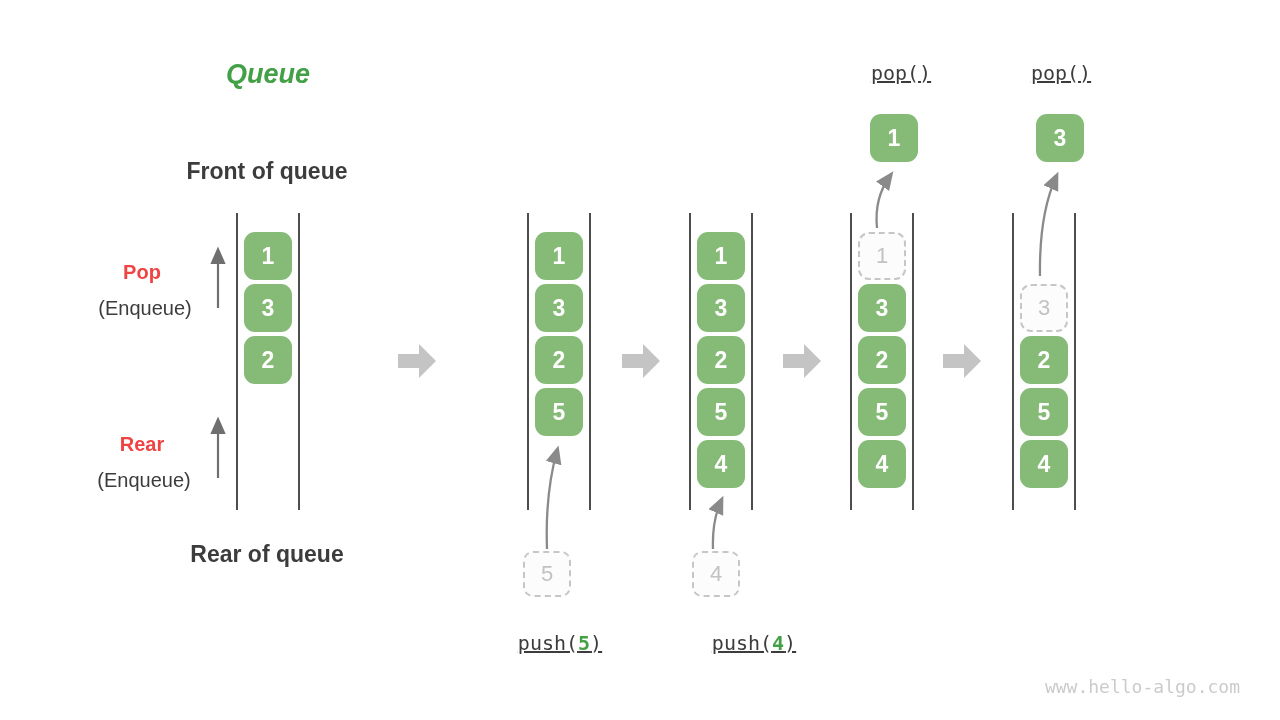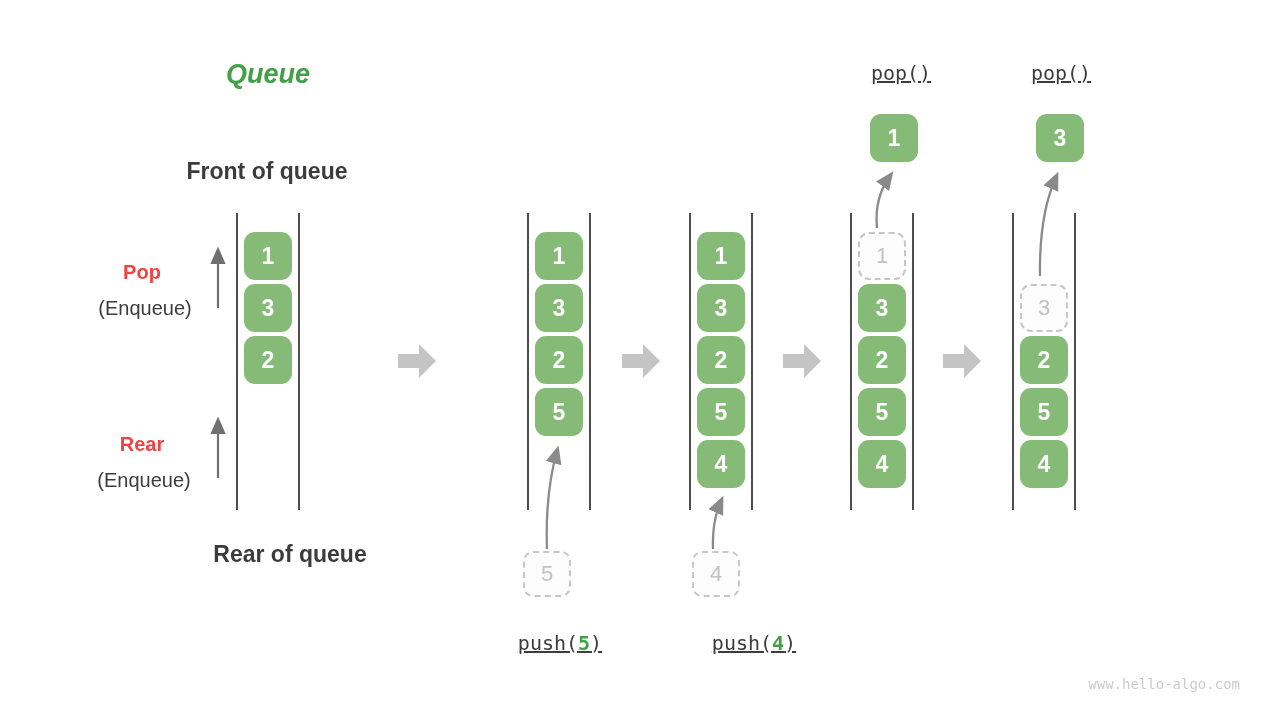--- a/index.html
+++ b/index.html
@@ -24,21 +24,21 @@
     box-sizing:border-box;
   }
   .qbox.dashed {
     background:#FCFCFC; border:2px dashed #C6C6C6;
     color:#C2C2C2; font-weight:normal; font-size:22px;
   }
   .qbox.pending { width:48px; height:46px; border-radius:10px; }
   #overlay { position:absolute; left:0; top:0; pointer-events:none; }
   .watermark {
     position:absolute; right:40px; top:676px;
-    font-family:"DejaVu Sans Mono", monospace; font-size:14px; color:#CBCBCB;text-align:center;
+    font-family:"DejaVu Sans Mono", monospace; font-size:18px; color:#CBCBCB;text-align:center;
   }
 </style>
 </head>
 <body>
 
 <div id="stage">
 
   <svg id="overlay" width="1280" height="720">
     <defs>
       <marker id="mk-curve" markerWidth="9" markerHeight="9" refX="5.5" refY="3.5" orient="auto">
@@ -65,21 +65,21 @@
   <div class="lbl title" style="left:268px; top:58px;font-style:italic;">Queue</div>
 
   <div class="lbl caption" style="left:267px; top:158px;">Front of queue</div>
 
   <div class="lbl side-main" style="left:142px; top:260px;">Pop</div>
   <div class="lbl side-sub" style="left:145px; top:296px;">(Enqueue)</div>
 
   <div class="lbl side-main" style="left:142px; top:432px;">Rear</div>
   <div class="lbl side-sub" style="left:144px; top:468px;">(Enqueue)</div>
 
-  <div class="lbl caption" style="left:267px; top:541px;margin-left:23px;">Rear of queue</div>
+  <div class="lbl caption" style="left:267px; top:541px;">Rear of queue</div>
 
   <div class="lbl code" style="left:901px; top:61px;">pop()</div>
   <div class="lbl code" style="left:1061px; top:61px;">pop()</div>
 
   <div class="lbl code" style="left:560px; top:631px;"><span>push(</span><span class="arg">5</span><span>)</span></div>
 
   <div class="lbl code" style="left:754px; top:631px;"><span>push(</span><span class="arg">4</span><span>)</span></div>
 
   <div class="watermark">www.hello-algo.com</div>
 <div class="wall" style="left: 236.25px; top: 213px; height: 297px;"></div>

